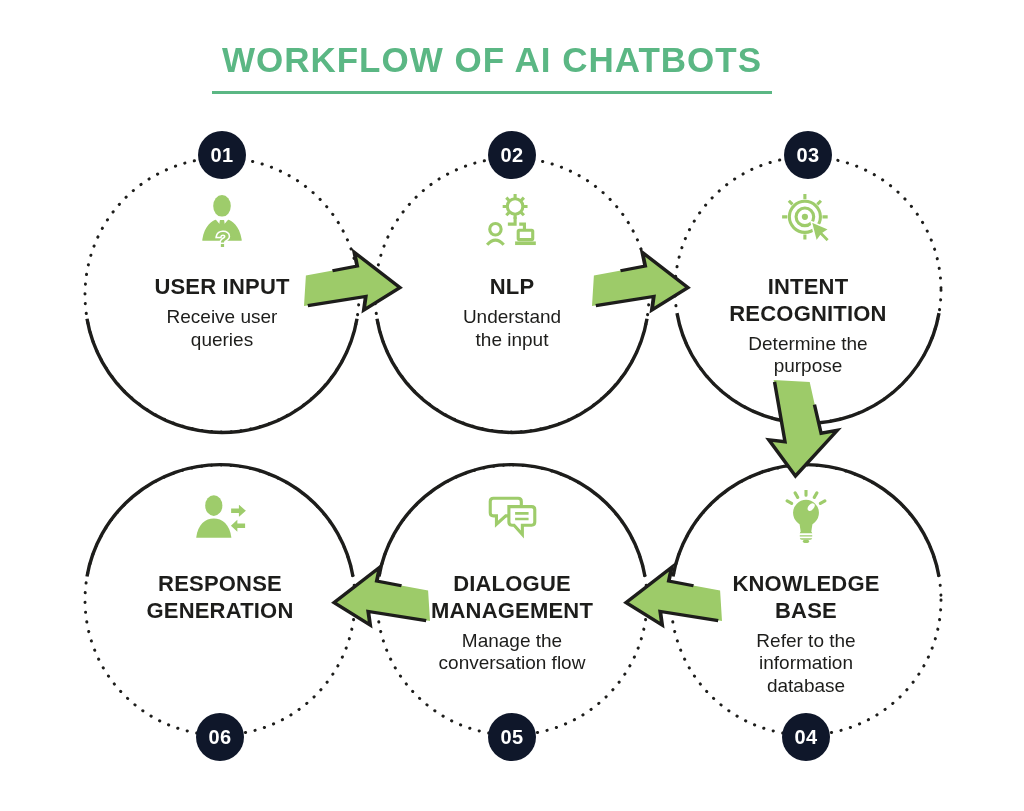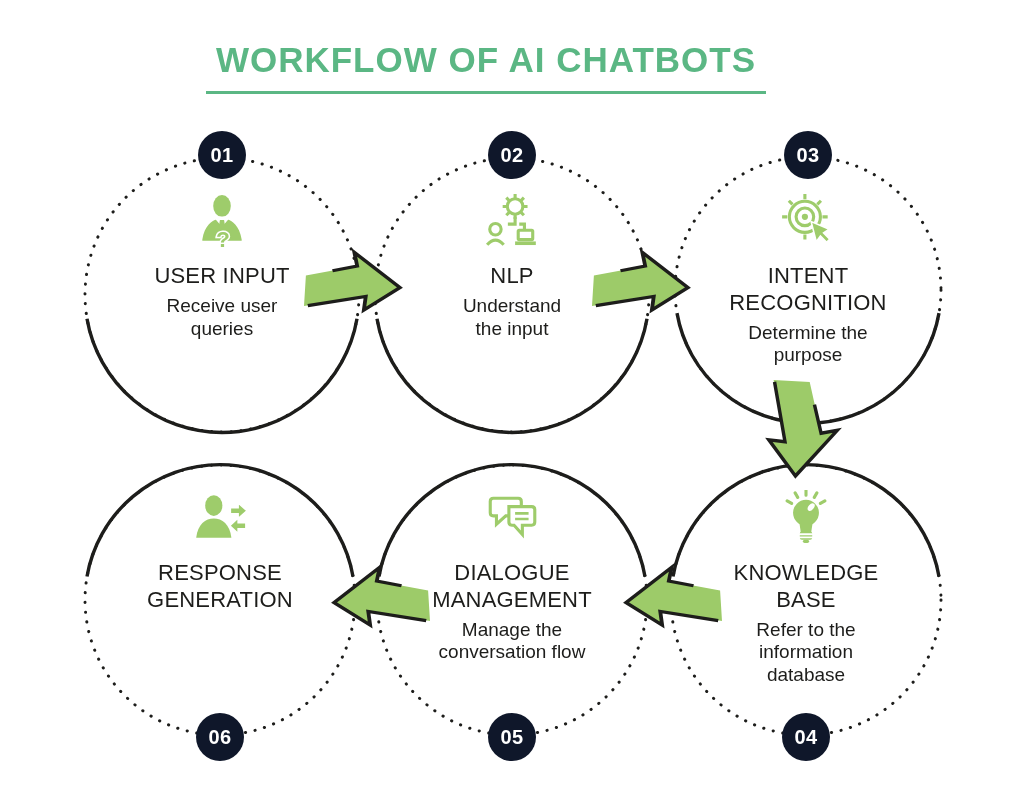--- a/index.html
+++ b/index.html
@@ -1,33 +1,33 @@
 <!DOCTYPE html>
 <html><head>
 <meta charset="utf-8">
 <style>
   html,body{margin:0;padding:0;background:#ffffff;}
   body{font-family:"Liberation Sans",sans-serif;}
-  .page{position:relative;width:972px;height:811px;background:#fff;overflow:hidden;}
+  .page{position:relative;width:972px;height:811px;background:#fff;overflow:hidden;padding-left:12px;}
 
   .header{position:absolute;top:40px;left:0;width:100%;text-align:center;}
   .header h1{display:inline-block;margin:0;font-size:35px;font-weight:bold;color:#5BB784;
              letter-spacing:1px;padding:0 10px 11px;border-bottom:3px solid #5BB784;}
 
   .bg-svg{position:absolute;left:0;top:0;z-index:1;}
 
   .badge{position:absolute;width:48px;height:48px;border-radius:50%;background:#0f172a;color:#fff;
          font-weight:bold;font-size:20px;display:flex;align-items:center;justify-content:center;
          z-index:3;letter-spacing:.5px;}
 
   .step{position:absolute;width:232px;display:flex;flex-direction:column;align-items:center;
         text-align:center;z-index:2;}
   .step-icon{height:58px;margin-bottom:6px;}
-  .step-title{font-weight:normal;font-size:22px;color:#1D1D1B;line-height:1.22;white-space:pre-line;
-              letter-spacing:.2px;margin-top:6px;}
+  .step-title{font-weight:bold;font-size:22px;color:#1D1D1B;line-height:1.22;white-space:pre-line;
+              letter-spacing:.2px;margin-top:17px;}
   .step-desc{font-size:19px;color:#1D1D1B;line-height:1.2;white-space:pre-line;margin-top:5px;}
 </style>
 </head>
 <body>
 
 <div class="page">
 
   <div class="header">
     <h1>WORKFLOW OF AI CHATBOTS</h1>
   </div>

